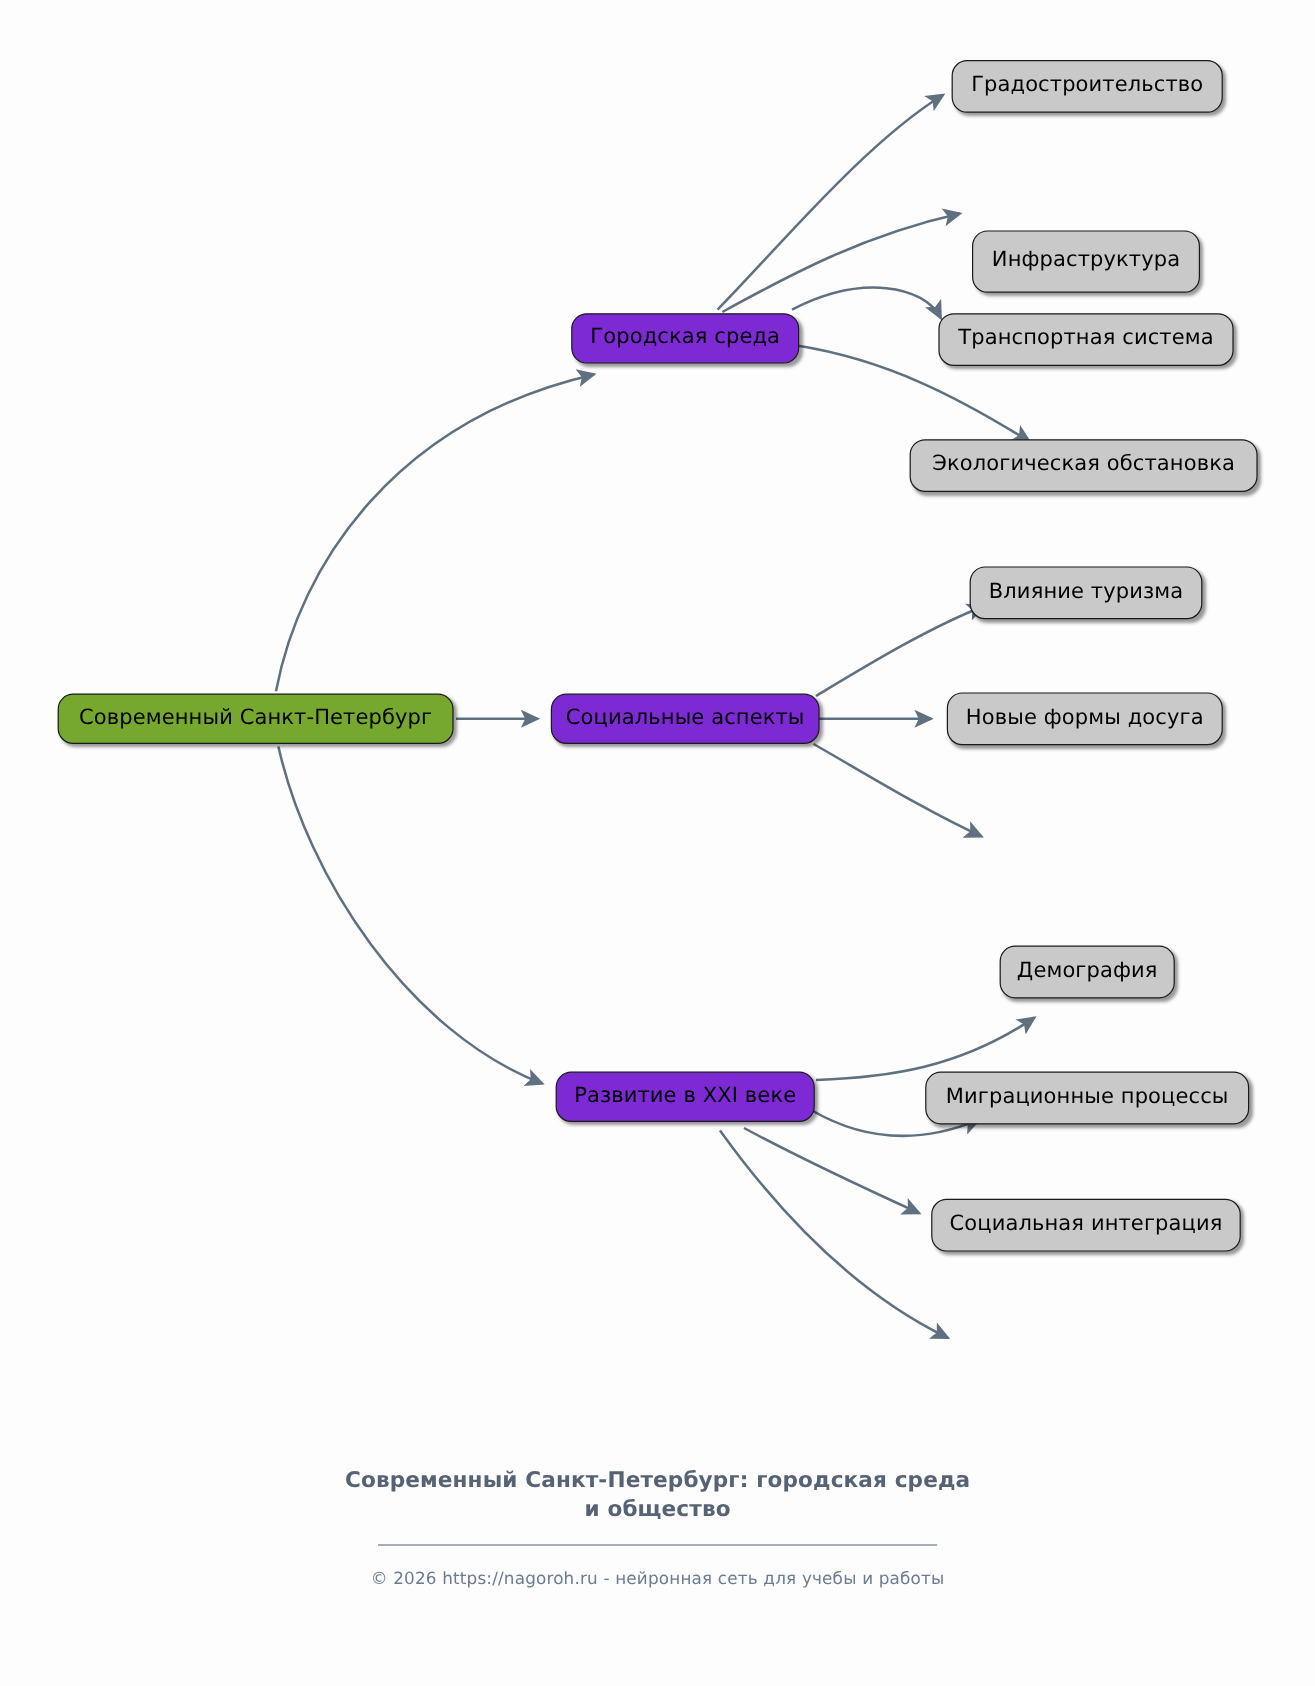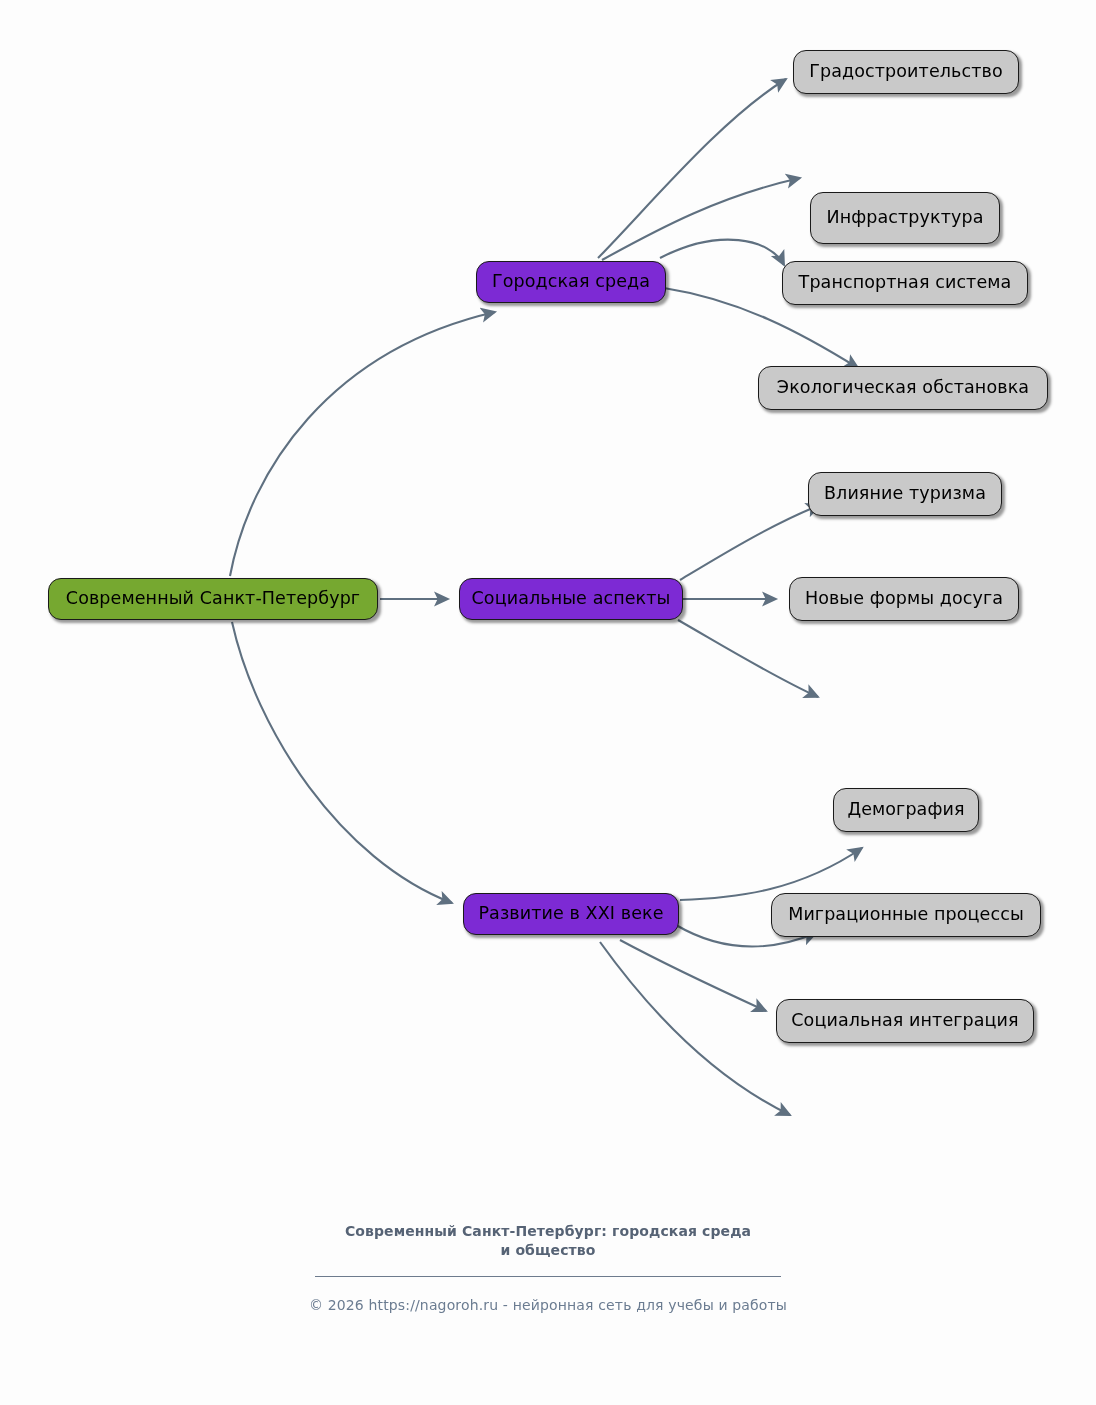--- a/index.html
+++ b/index.html
@@ -69,21 +69,21 @@
 
   #footer {
     position: absolute;
     left: 0;
     top: 1222px;
     width: 1096px;
     z-index: 3;
     text-align: center;
   }
   .footer-title {
-    font-size: 14px;
+    font-size: 18px;
     font-weight: bold;
     color: #566375;
     line-height: 1.33;
     letter-spacing: 0.1px;
   }
   .footer-rule {
     width: 466px;
     height: 0;
     margin: 17px auto 0 auto;
     border: 0;
@@ -169,21 +169,21 @@
 
     <div class="node leaf" style="left:789px; top:577px; width:230px; height:44px;">
       <span class="node-label">Новые формы досуга</span>
     </div>
 
 
     <div class="node leaf" style="left:833px; top:788px; width:146px; height:44px;text-align:center;">
       <span class="node-label">Демография</span>
     </div>
 
-    <div class="node leaf" style="left:771px; top:893px; width:270px; height:44px;border-radius:14px;">
+    <div class="node leaf" style="left:771px; top:893px; width:270px; height:44px;">
       <span class="node-label">Миграционные процессы</span>
     </div>
 
     <div class="node leaf" style="left:776px; top:999px; width:258px; height:44px;">
       <span class="node-label">Социальная интеграция</span>
     </div>
 
 
   </div>
 

